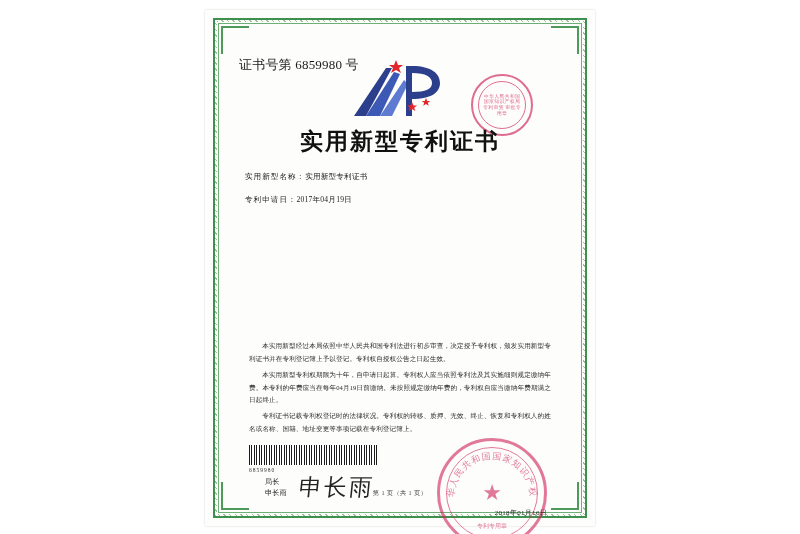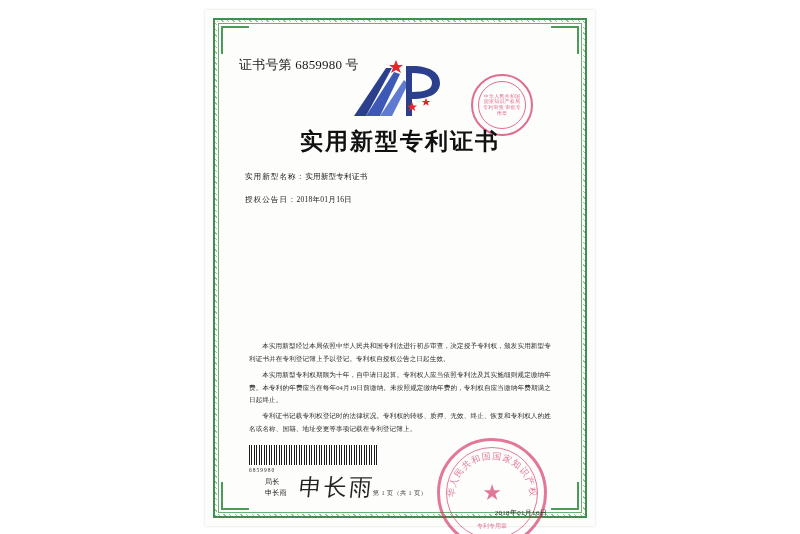--- a/index.html
+++ b/index.html
@@ -183,21 +183,21 @@
         <div class="txt">中华人民共和国国家知识产权局 专利审查 审批专用章</div>
       </div>
 
       <div class="title">实用新型专利证书</div>
 
       <div class="fields">
         <div class="field">
           <span class="lab">实用新型名称：</span><span class="val">实用新型专利证书</span>
         </div>
         <div class="field">
-          <span class="lab">授权公告日：</span><span class="val">2018年01月16日</span>
+          <span class="lab">专利申请日：</span><span class="val">2017年04月19日</span>
         </div>
       </div>
 
       <div class="body-text">
         <p>本实用新型经过本局依照中华人民共和国专利法进行初步审查，决定授予专利权，颁发实用新型专利证书并在专利登记簿上予以登记。专利权自授权公告之日起生效。</p>
         <p>本实用新型专利权期限为十年，自申请日起算。专利权人应当依照专利法及其实施细则规定缴纳年费。本专利的年费应当在每年04月19日前缴纳。未按照规定缴纳年费的，专利权自应当缴纳年费期满之日起终止。</p>
         <p>专利证书记载专利权登记时的法律状况。专利权的转移、质押、无效、终止、恢复和专利权人的姓名或名称、国籍、地址变更等事项记载在专利登记簿上。</p>
       </div>
 
       <div class="barcode"></div>

